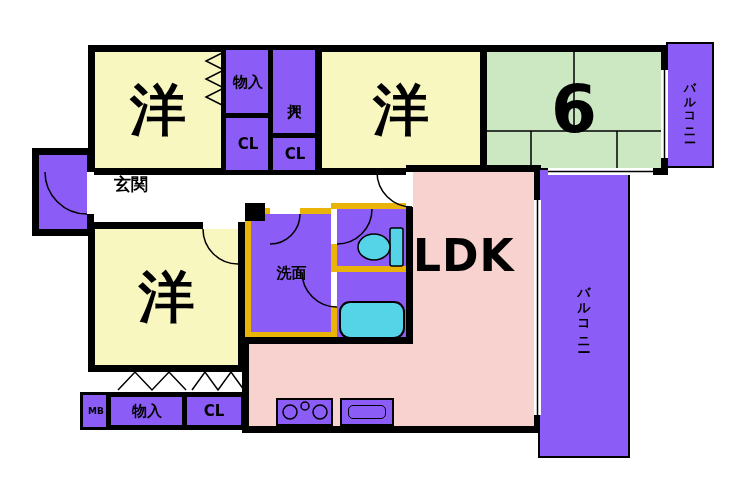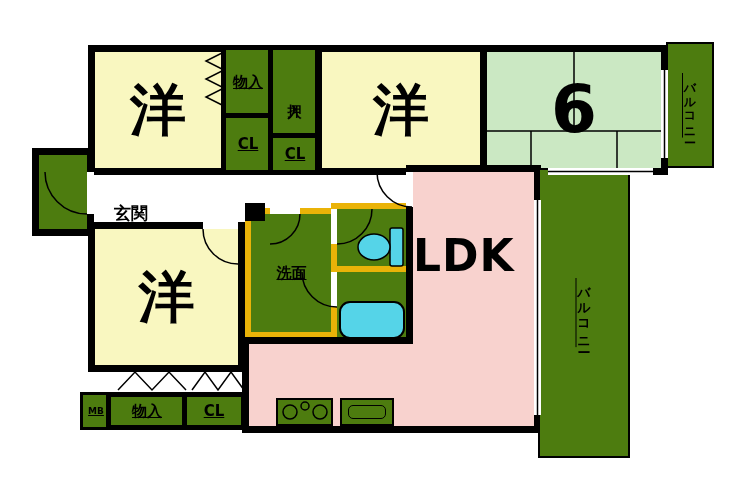--- a/index.html
+++ b/index.html
@@ -8,21 +8,21 @@
   .abs{position:absolute;box-sizing:border-box;}
   .room{display:flex;align-items:center;justify-content:center;}
   .b7{border:7px solid #000;}
   .b6{border:6px solid #eab308;}
   .b5{border:5px solid #000;}
   .b3{border:3px solid #000;}
   .b2{border:2px solid #000;}
   .yellow{background:#F9F7C0;}
   .green{background:#CBE8C3;}
   .pink{background:#F8D2CE;}
-  .white{background:#4d7c0f;text-decoration:underline;}
+  .white{background:#8b5cf6;}
   .lbl{position:relative;z-index:10;font-weight:bold;color:#000;line-height:1;}
   .xl{font-size:56px;}
   .num{font-size:66px;}
   .ldk-lbl{font-size:44px;letter-spacing:1px;}
   .md{font-size:17px;}
   .sm{font-size:15px;}
   .xs{font-size:9px;}
   .vert{writing-mode:vertical-rl;text-orientation:upright;font-size:14px;}
   .vmix{writing-mode:vertical-rl;font-size:12px;letter-spacing:2px;font-weight:bold;}
   #overlay{position:absolute;left:0;top:0;z-index:5;pointer-events:none;}
@@ -52,21 +52,21 @@
     <span class="lbl xl">洋</span>
   </div>
   <div class="abs room b7 green" style="left:480px;top:45px;width:188px;height:130px;">
     <span class="lbl num">6</span>
   </div>
   <div class="abs room b2 white" style="left:666px;top:42px;width:48px;height:126px;">
     <span class="lbl vmix">バルコニー</span>
   </div>
 
   <div class="abs room b7 white" style="left:32px;top:148px;width:62px;height:88px;"></div>
-  <div class="abs" style="left:96px;top:176px;width:150px;height:46px;display:flex;align-items:flex-end;padding-left:18px;box-sizing:border-box;">
+  <div class="abs" style="left:96px;top:176px;width:150px;height:46px;display:flex;align-items:flex-start;padding-left:18px;box-sizing:border-box;">
     <span class="lbl md">玄関</span>
   </div>
 
   <div class="abs room b7 yellow" style="left:88px;top:222px;width:157px;height:150px;">
     <span class="lbl xl">洋</span>
   </div>
   <div class="abs room b6 white" style="left:245px;top:208px;width:93px;height:130px;">
     <span class="lbl sm">洗面</span>
   </div>
   <div class="abs room b6 white" style="left:331px;top:203px;width:82px;height:70px;"></div>

